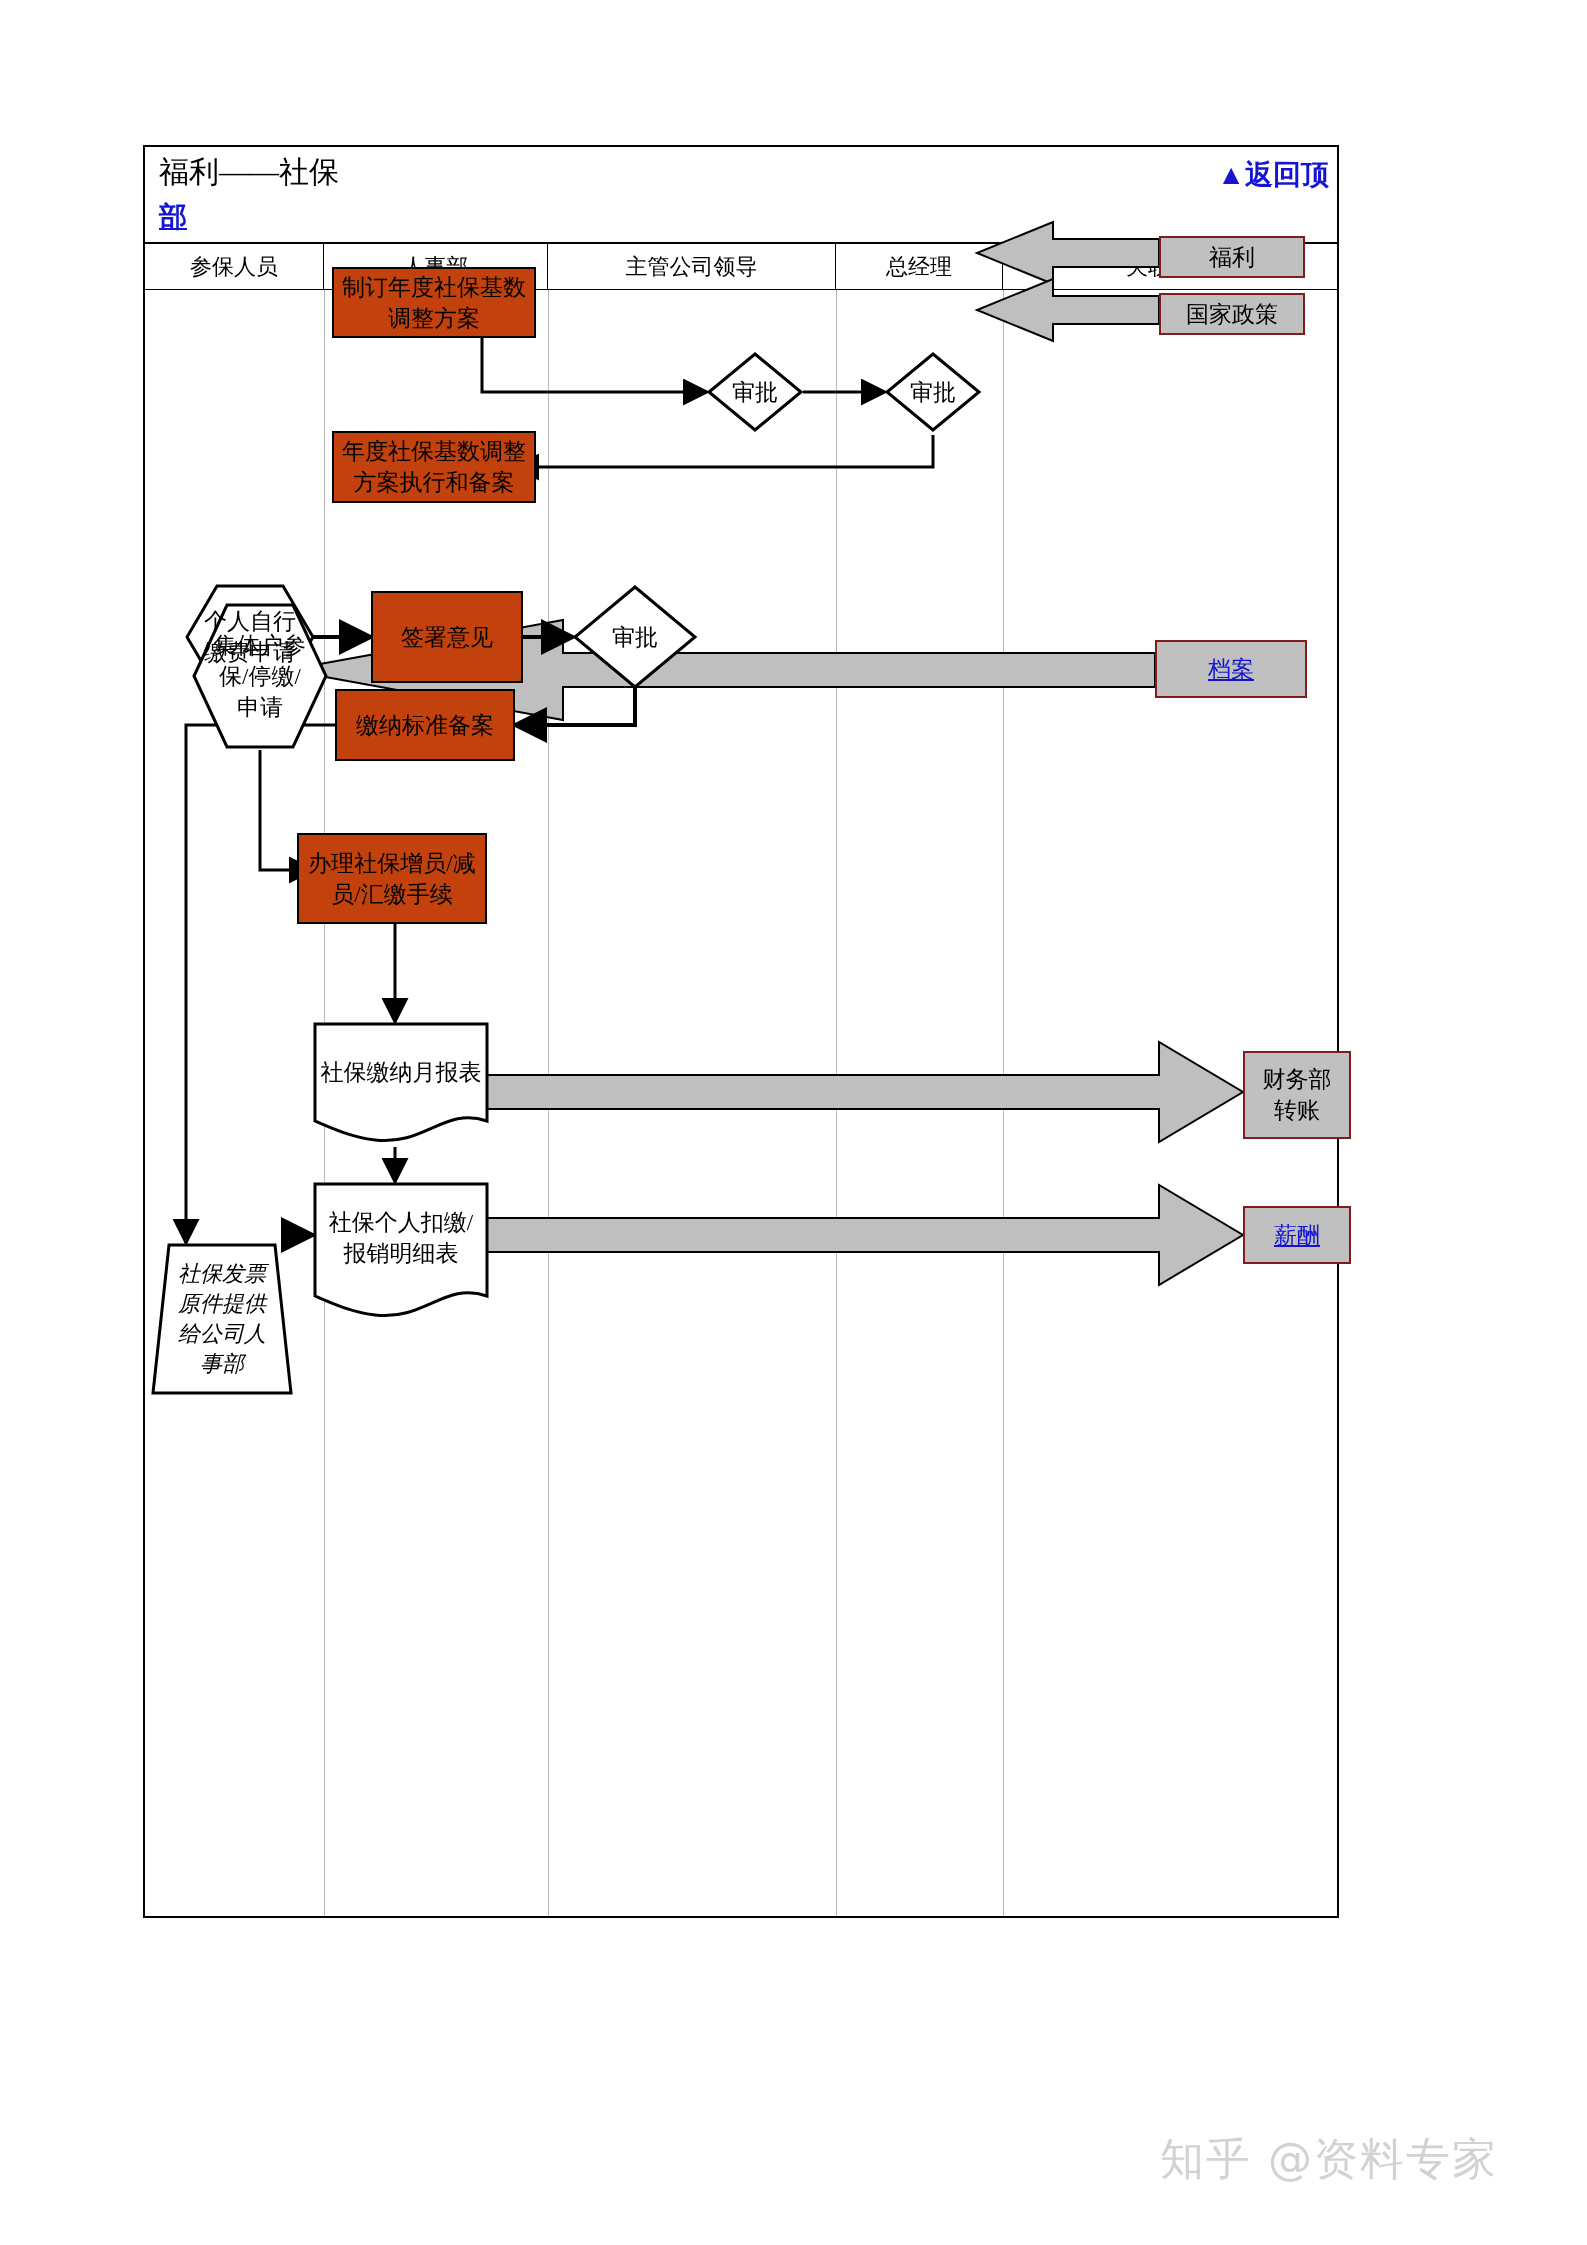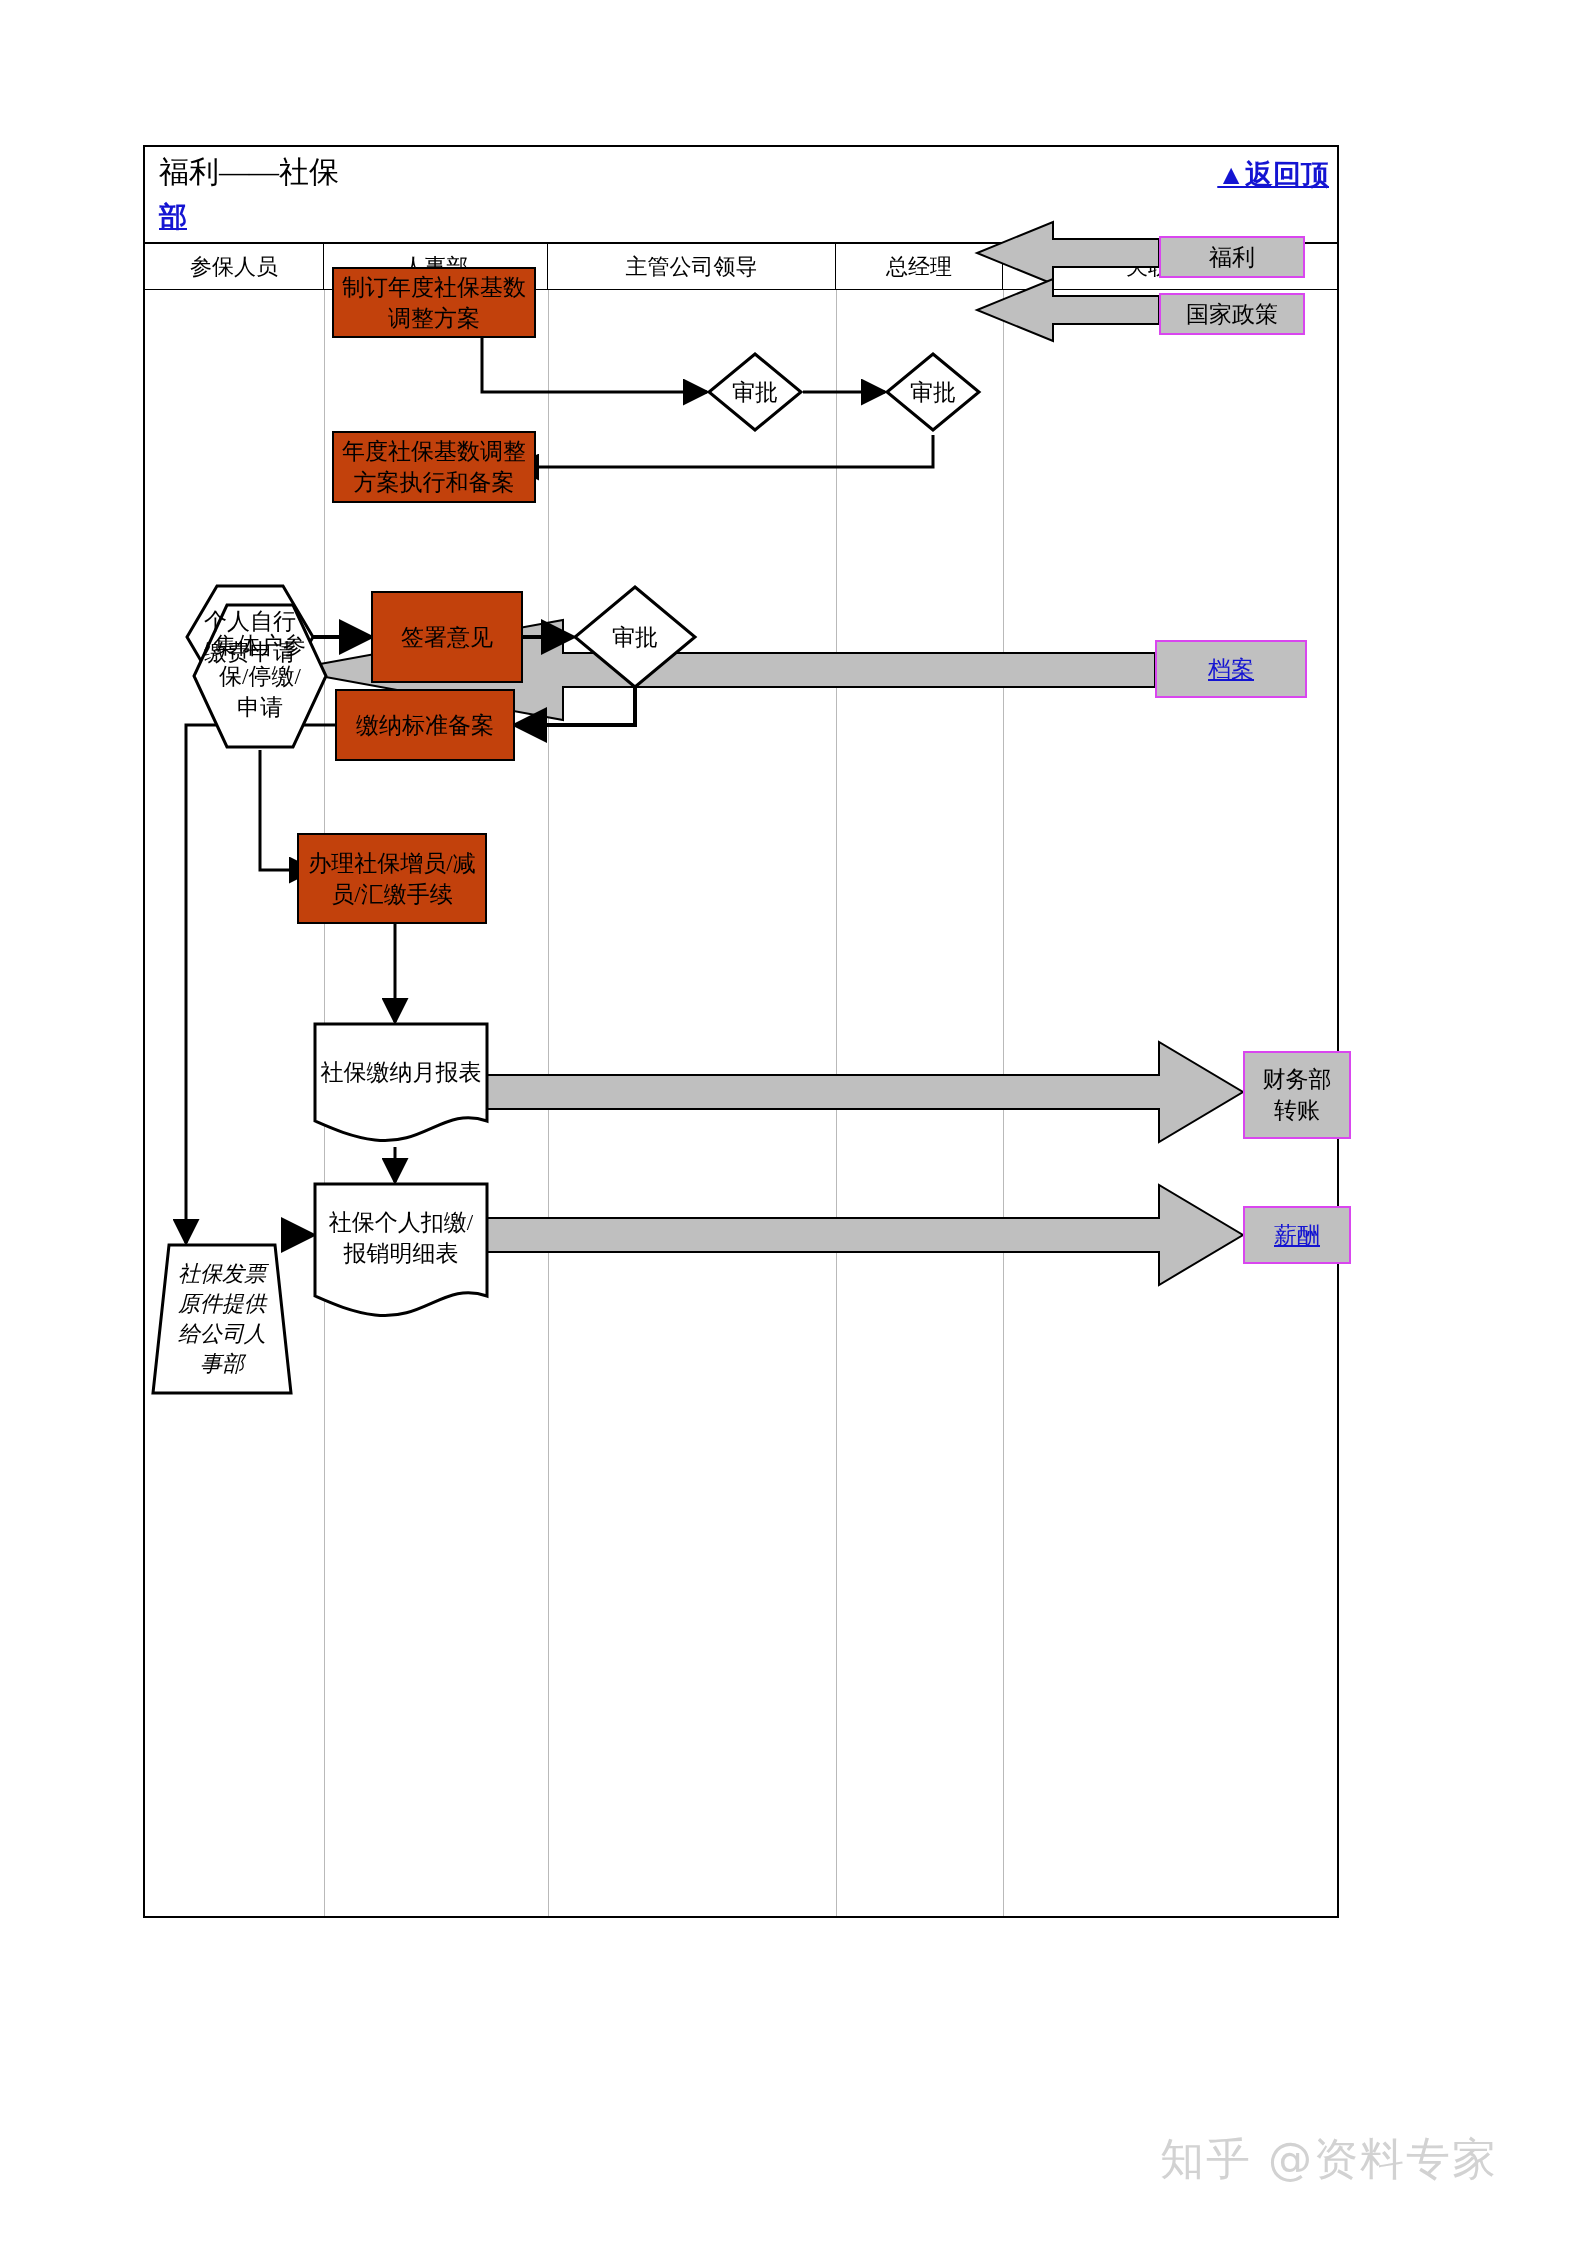--- a/index.html
+++ b/index.html
@@ -47,21 +47,21 @@
   #back-top-link {
     position: absolute;
     right: 8px; top: 5px;
     width: 270px;
     text-align: right;
     font-size: 28px;
     color: #1414d2;
     line-height: 46px;
     font-weight: bold;
   }
-  #back-top-link .lk { text-decoration: underline; }
+  #back-top-link .lk { }
   #title-tail {
     position: absolute;
     left: 14px; top: 51px;
     font-size: 28px;
     color: #1414d2;
     text-decoration: underline;
     font-weight: bold;
   }
 
   
@@ -106,21 +106,21 @@
     font-size: 23px;
     line-height: 31px;
     color: #000000;
     z-index: 5;
   }
   .box {
     border: 2px solid #000000;
     background: #c2410c;
   }
   .gray-ref {
-    border: 2px solid #d946ef;
+    border: 2px solid #7f1d1d;
     background: #c0c0c0;
   }
   .gray-ref.link-txt { color: #1414d2; }
   .gray-ref.link-txt span { text-decoration: underline; }
 
   .shape-svg {
     position: absolute;
     z-index: 4;
     overflow: visible;
   }

